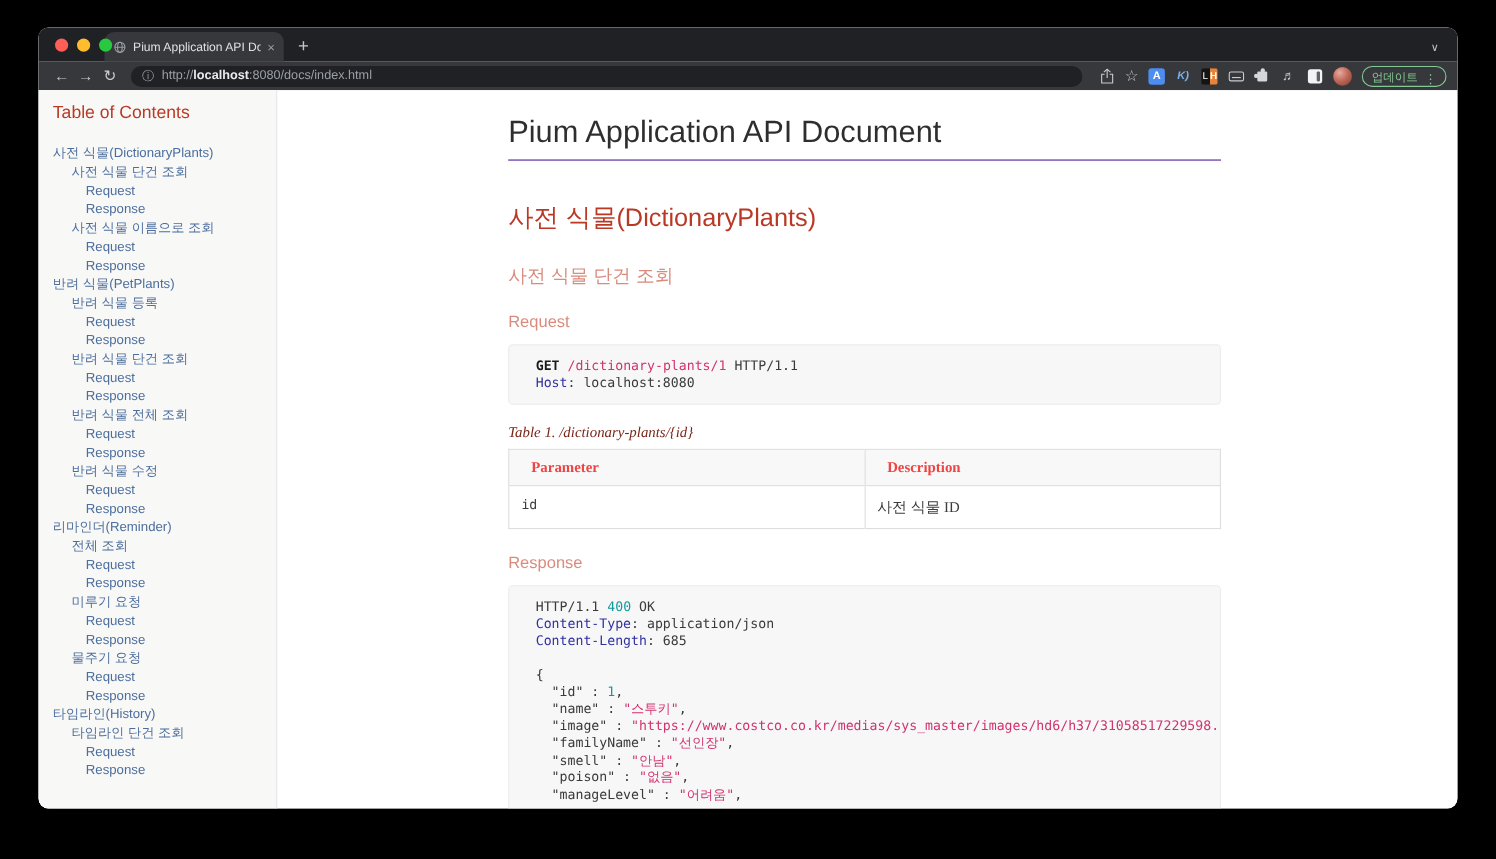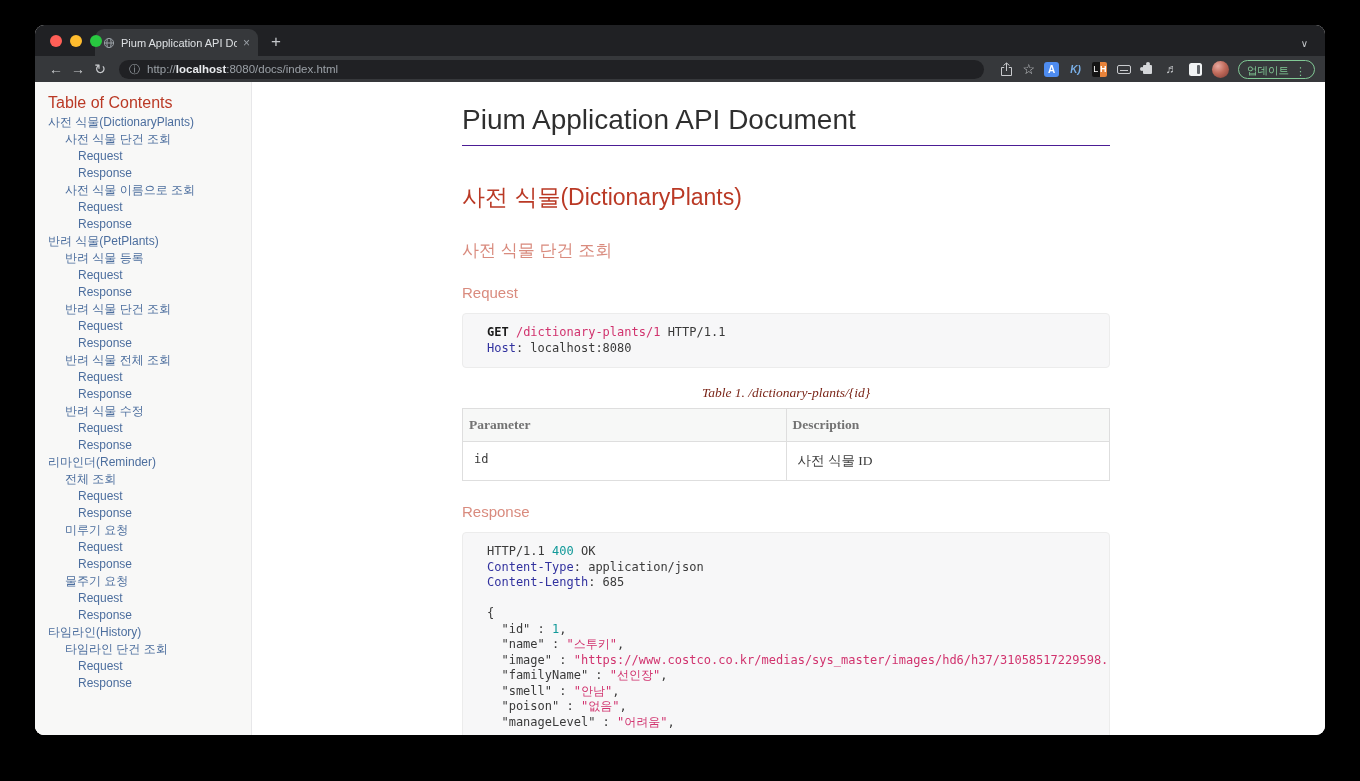--- a/index.html
+++ b/index.html
@@ -57,21 +57,21 @@
   .sidepanel::after { content:''; position:absolute; right:2px; top:2px; bottom:2px; width:3.5px; background:#5f6368; border-radius:1px; }
   .avatar { width:17px; height:17px; border-radius:50%;
     background:radial-gradient(circle at 35% 30%, #e8a9a0 0%, #c06b5b 45%, #7e3a34 100%); cursor:pointer; }
   .update-pill { border:1.5px solid #81c995; color:#81c995; border-radius:11px; height:19px;
     display:flex; align-items:flex-end; padding:0 8px; gap:6px; font-size:10.5px; cursor:pointer; }
   .menu-dots { font-size:11px; color:#81c995; }
   
   .page { display:flex; height:653px; background:#fff; }
   #toc { width:217px; flex:0 0 217px; background:#f8f8f7; border-right:1px solid #e7e7e9;
     padding:12px 6px 0 13px; overflow:hidden; }
-  .toc-title { font-size:16px; color:#ba3925; font-weight:400; margin-bottom:2px; }
+  .toc-title { font-size:16px; color:#ba3925; font-weight:400; margin-bottom:19px; }
   #toc ul { list-style:none; margin:0; padding:0; }
   #toc li { line-height:17px; font-size:12px; white-space:nowrap; }
   #toc li.l2 { padding-left:17px; }
   #toc li.l3 { padding-left:30px; }
   #toc a { color:#4c6e9e; text-decoration:none; cursor:pointer; }
   .main { flex:1; overflow:hidden; }
   .article { width:648px; margin-left:210px; padding-top:22px; color:#3e3e3e; }
   h1 { font-size:28px; font-weight:300; color:rgba(0,0,0,.82); margin:0;
        padding-bottom:9px; border-bottom:1px solid #4c1d95; }
   h2 { font-size:23px; font-weight:300; color:#ba3925; margin:36px 0 0; }
@@ -82,25 +82,25 @@
     padding:11px 24px; font-family:"DejaVu Sans Mono", monospace; font-size:12px;
     line-height:15.5px; color:#3a3a3a; overflow:hidden;
   }
   .code-line { white-space:pre; }
   .tok-k { font-weight:bold; color:#1a1a1a; }
   .tok-s { color:#d1336e; }
   .tok-n { color:#32329f; }
   .tok-t { color:#119999; }
   .tok-p { color:#3a3a3a; }
   .tcaption { margin-top:17px; font-family:"Liberation Serif", serif; font-style:italic;
-    font-size:13.5px; color:#7a2518;text-align:center; }
+    font-size:13.5px; color:#7a2518; }
   table.params { margin-top:7px; width:100%; border-collapse:collapse;
     font-family:"Liberation Serif", serif; font-size:13.5px; color:#3c3c3c; border:1px solid #dedede; }
-  table.params th { text-align:left; background:#f7f8f7; font-weight:bold; color:#737373;
-    padding:8px 6px; border-bottom:1px solid #dedede; width:50%; }
+  table.params th { text-align:left; background:#f7f8f7; font-weight:bold; color:#ef4444;
+    padding:8px 20px; border-bottom:1px solid #dedede; width:50%; }
   table.params td { padding:10px 11px; background:#fff; vertical-align:top; }
   table.params th + th, table.params td + td { border-left:1px solid #dedede; }
   td.mono { font-family:"DejaVu Sans Mono", monospace; font-size:12px; color:#3a3a3a; }
 </style>
 </head>
 <body>
 
 <div class="window">
 
   <div class="tabstrip">

